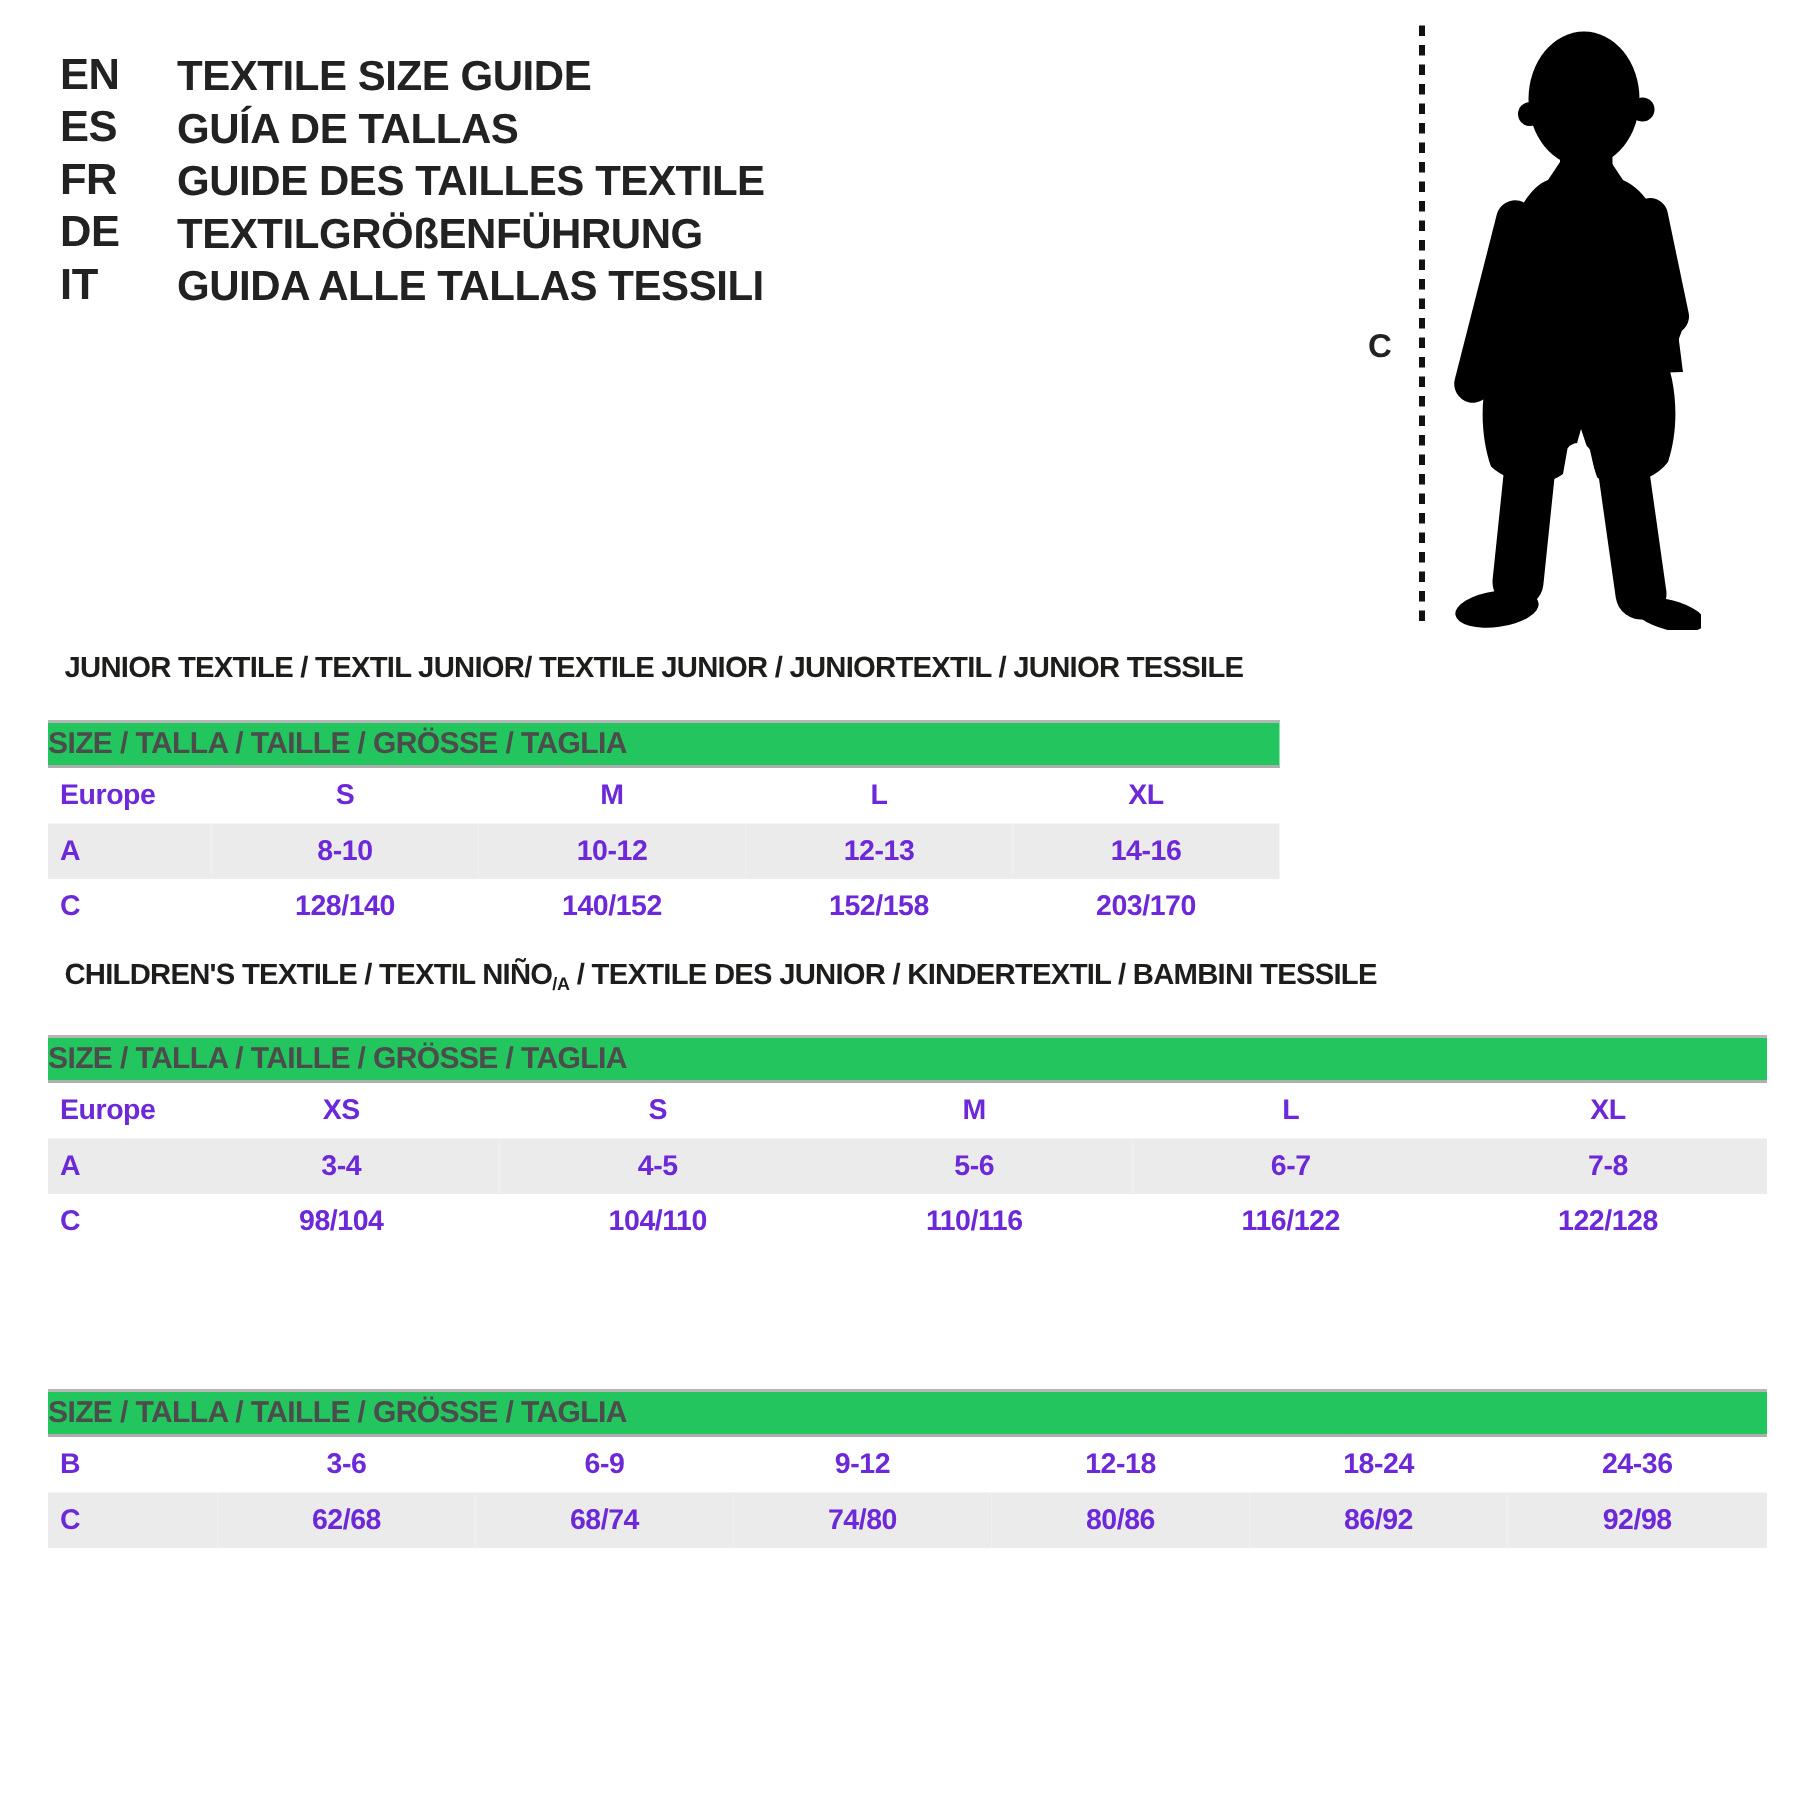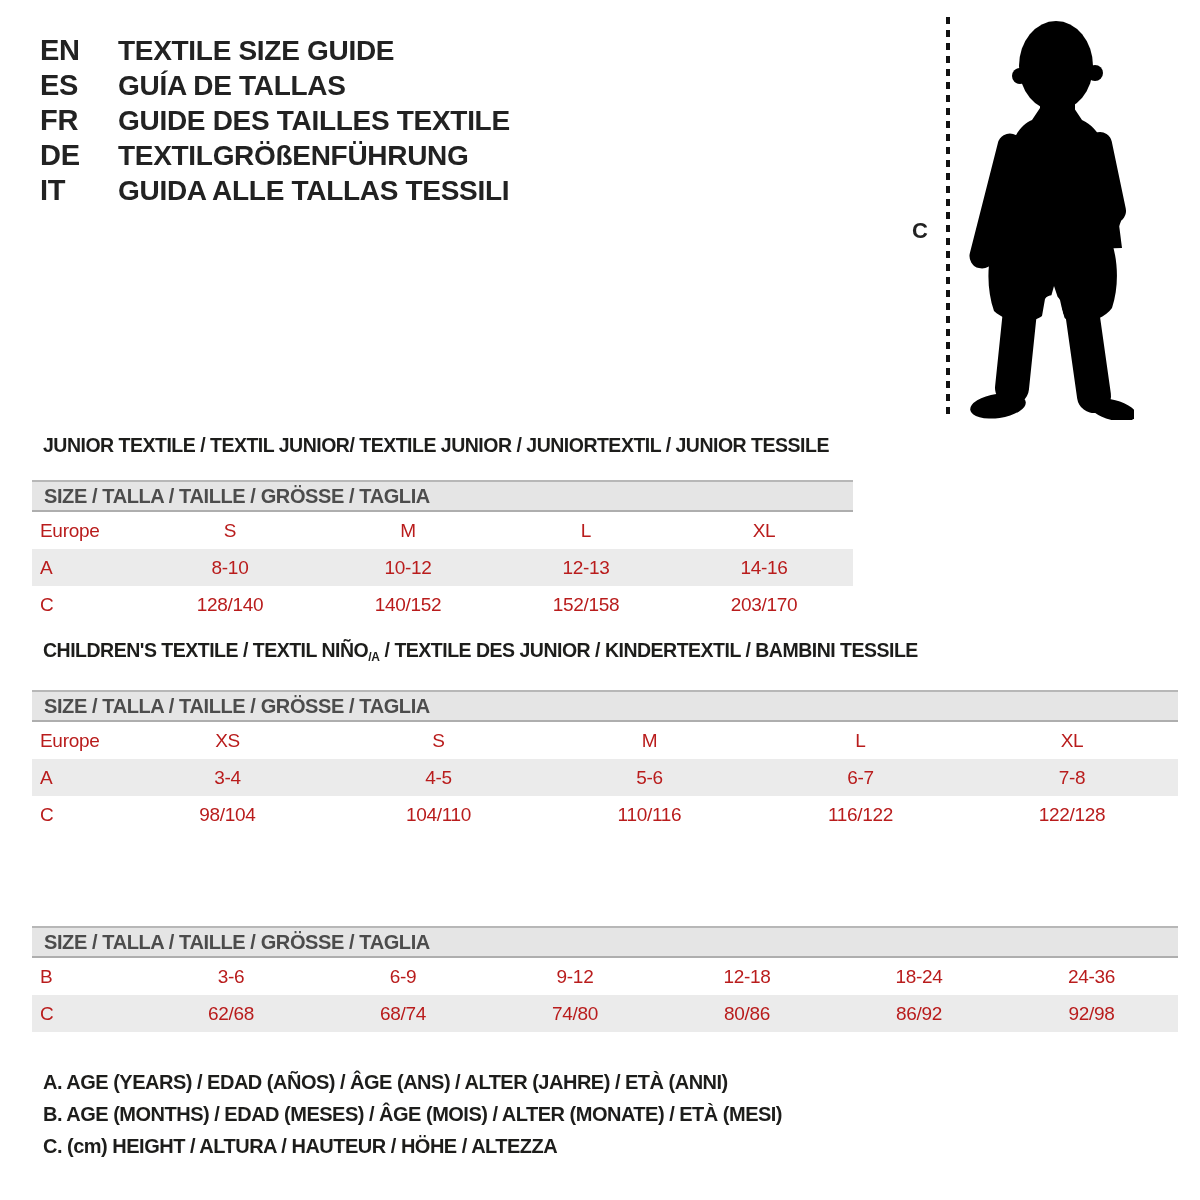--- a/index.html
+++ b/index.html
@@ -19,31 +19,31 @@
   .measure-c{left:912px;top:218px;font-weight:bold;font-size:22px;}
   .dash-line{left:944px;top:14px;}
   .child-svg{left:962px;top:16px;}
 
   
   .sec-title{font-weight:bold;font-size:19.5px;letter-spacing:-0.5px;white-space:nowrap;color:#1d1d1b;}
   .sub-small{font-size:12px;position:relative;top:4px;letter-spacing:-0.3px;}
 
   
   .size-bar{
-    box-sizing:border-box;height:32px;background:#e5e5e5;
+    box-sizing:border-box;height:32px;background:#22c55e;
     border-top:2px solid #b7b7b7;border-bottom:2px solid #aeaeae;
-    display:flex;align-items:center;padding-left:12px;
+    display:flex;align-items:center;padding-left:0;
     color:#4c4c4c;font-weight:bold;font-size:20px;letter-spacing:-0.4px;white-space:nowrap;
   }
 
   
   table.size-table{border-collapse:collapse;table-layout:fixed;}
   table.size-table td{
     height:37px;padding:0;text-align:center;vertical-align:middle;
-    font-weight:normal;font-size:19px;letter-spacing:-0.3px;color:#b91c1c;white-space:nowrap;
+    font-weight:bold;font-size:19px;letter-spacing:-0.3px;color:#6d28d9;white-space:nowrap;
   }
   table.size-table td.lbl{text-align:left;padding-left:8px;}
   tr.stripe{background:#ebebeb;}
 
   
   .note-line{height:32px;font-weight:bold;font-size:20px;letter-spacing:-0.5px;white-space:nowrap;color:#1d1d1b;}
 
   .babies-title-line{height:33px;}
 </style>
 </head>
@@ -222,19 +222,14 @@
         <td>62/68</td>
         <td>68/74</td>
         <td>74/80</td>
         <td>80/86</td>
         <td>86/92</td>
         <td>92/98</td>
       </tr>
     </tbody>
   </table>
 
-  <div class="abs" style="left:43px;top:1071px;">
-    <div class="note-line">A. AGE (YEARS) / EDAD (AÑOS) / ÂGE (ANS) / ALTER (JAHRE) / ETÀ (ANNI)</div>
-    <div class="note-line">B. AGE (MONTHS) / EDAD (MESES) / ÂGE (MOIS) / ALTER (MONATE) / ETÀ (MESI)</div>
-    <div class="note-line">C. (cm) HEIGHT / ALTURA / HAUTEUR / HÖHE / ALTEZZA</div>
-  </div>
 
 </div>
 
 </body></html>

